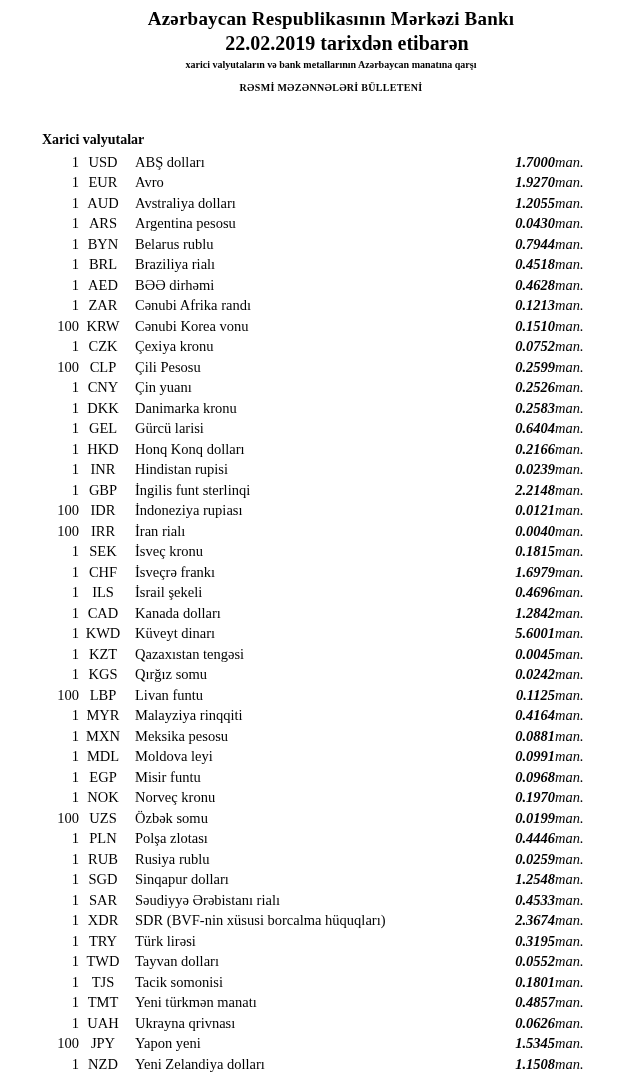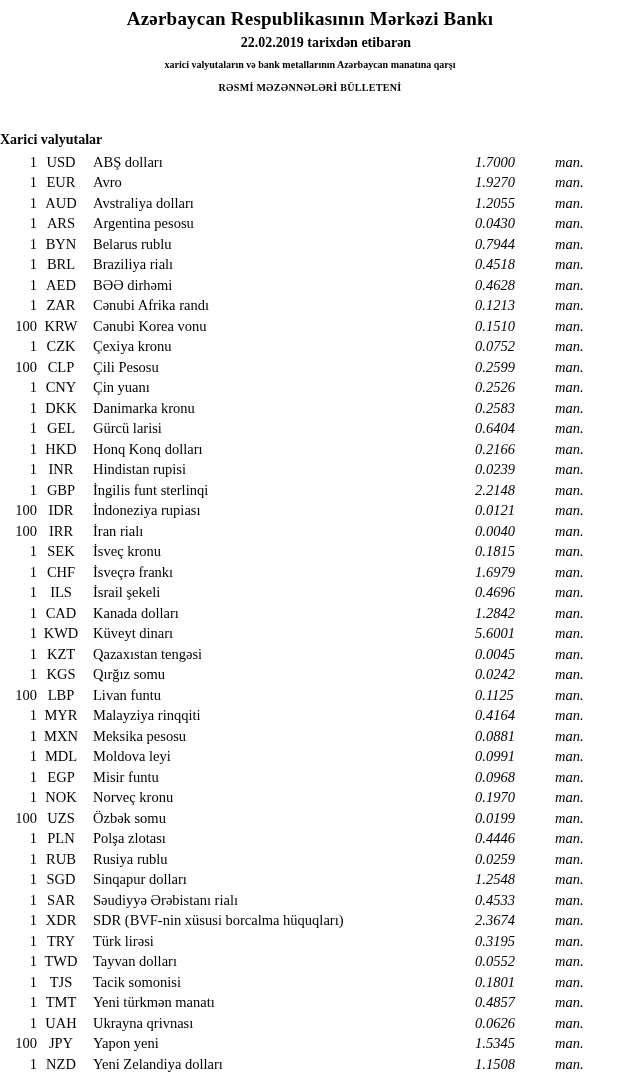--- a/index.html
+++ b/index.html
@@ -11,33 +11,34 @@
     width: 620px;
     height: 1073px;
     color: #000000;
     font-family: "Liberation Serif", serif;
     overflow: hidden;
   }
   .page {
     width: 620px;
     height: 1073px;
     box-sizing: border-box;
+    padding-left: 42px;
   }
   header {
     text-align: center;
     padding-top: 6px;
     font-weight: bold;
   }
   .title {
     font-size: 19px;
     line-height: 26px;
     letter-spacing: 0.2px;
   }
   .date-line {
-    font-size: 14px;
+    font-size: 20px;
     line-height: 22px;
     margin-left: 32px;
   }
   .subtitle {
     font-size: 10px;
     line-height: 22px;
   }
   .bulletin-title {
     font-size: 10px;
     line-height: 23px;
@@ -67,21 +68,22 @@
   .cell.qty {
     text-align: right;
   }
   .cell.code {
     text-align: center;
   }
   .cell.name {
     padding-left: 8px;
   }
   .cell.rate {
-    font-weight: normal;
+    text-align: right;
+    font-weight: bold;
     font-style: italic;
   }
   .cell.unit {
     text-align: left;
     font-style: italic;
   }
 </style>
 </head>
 <body>
 

